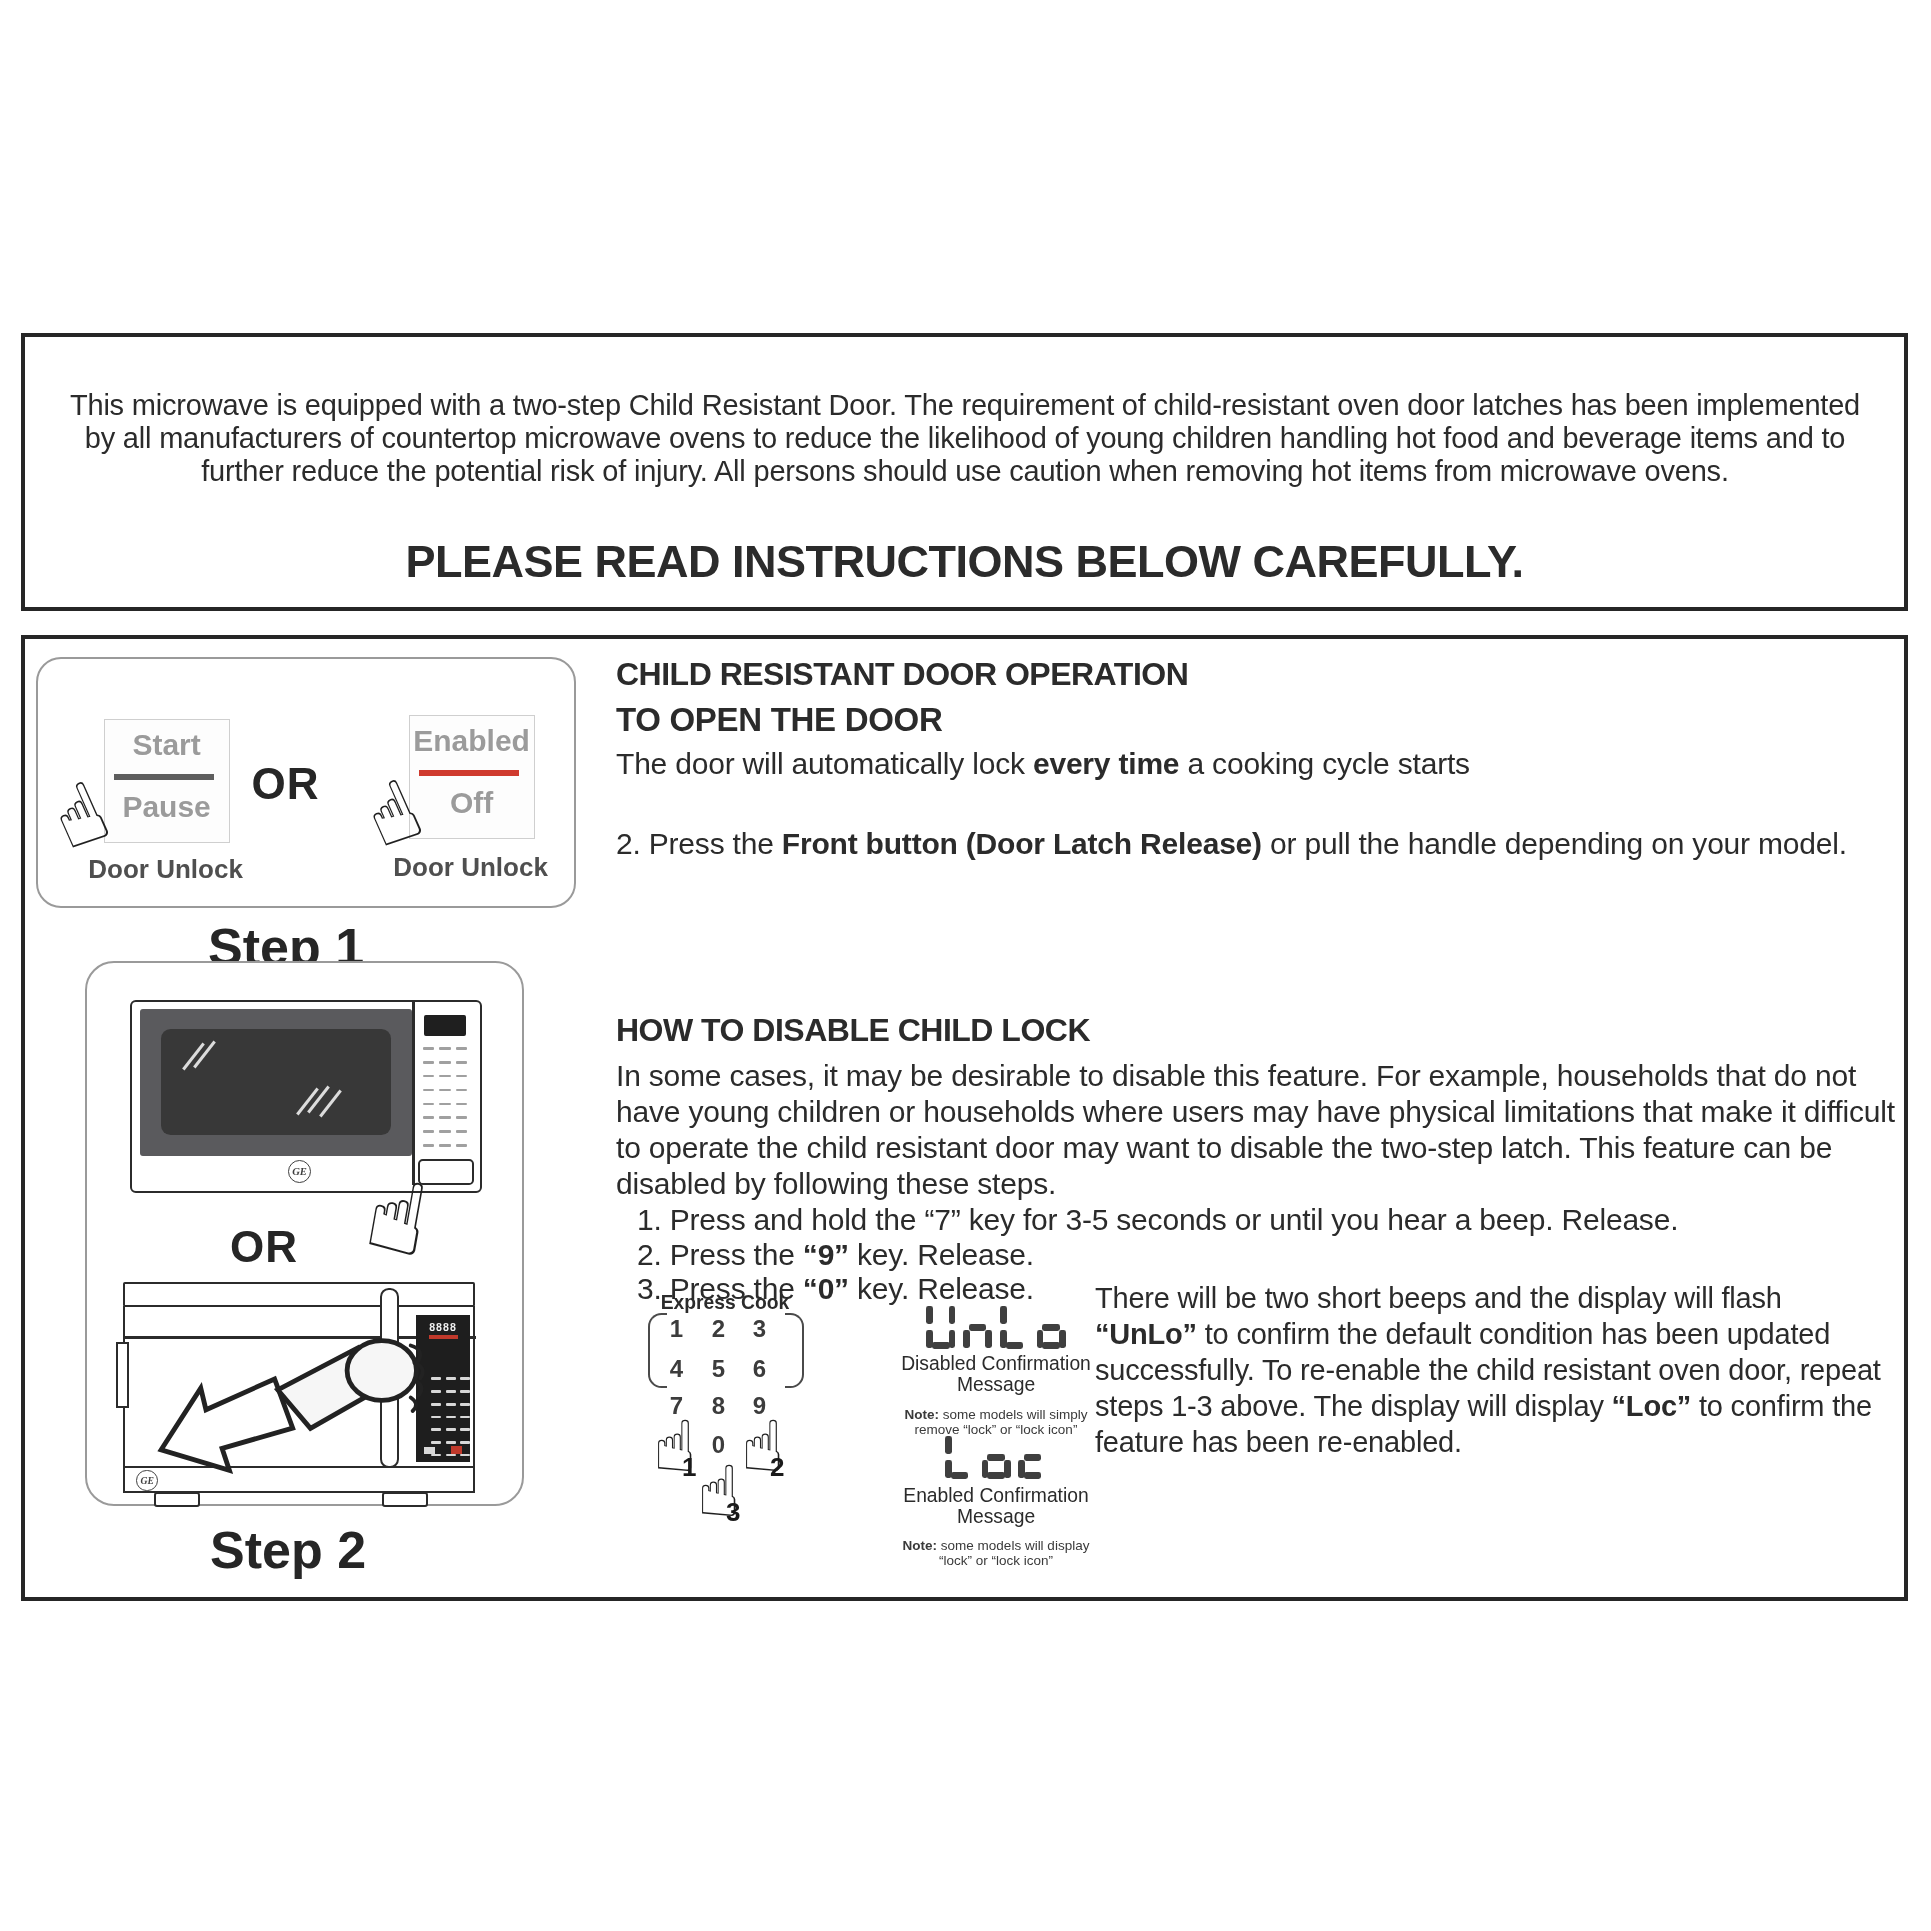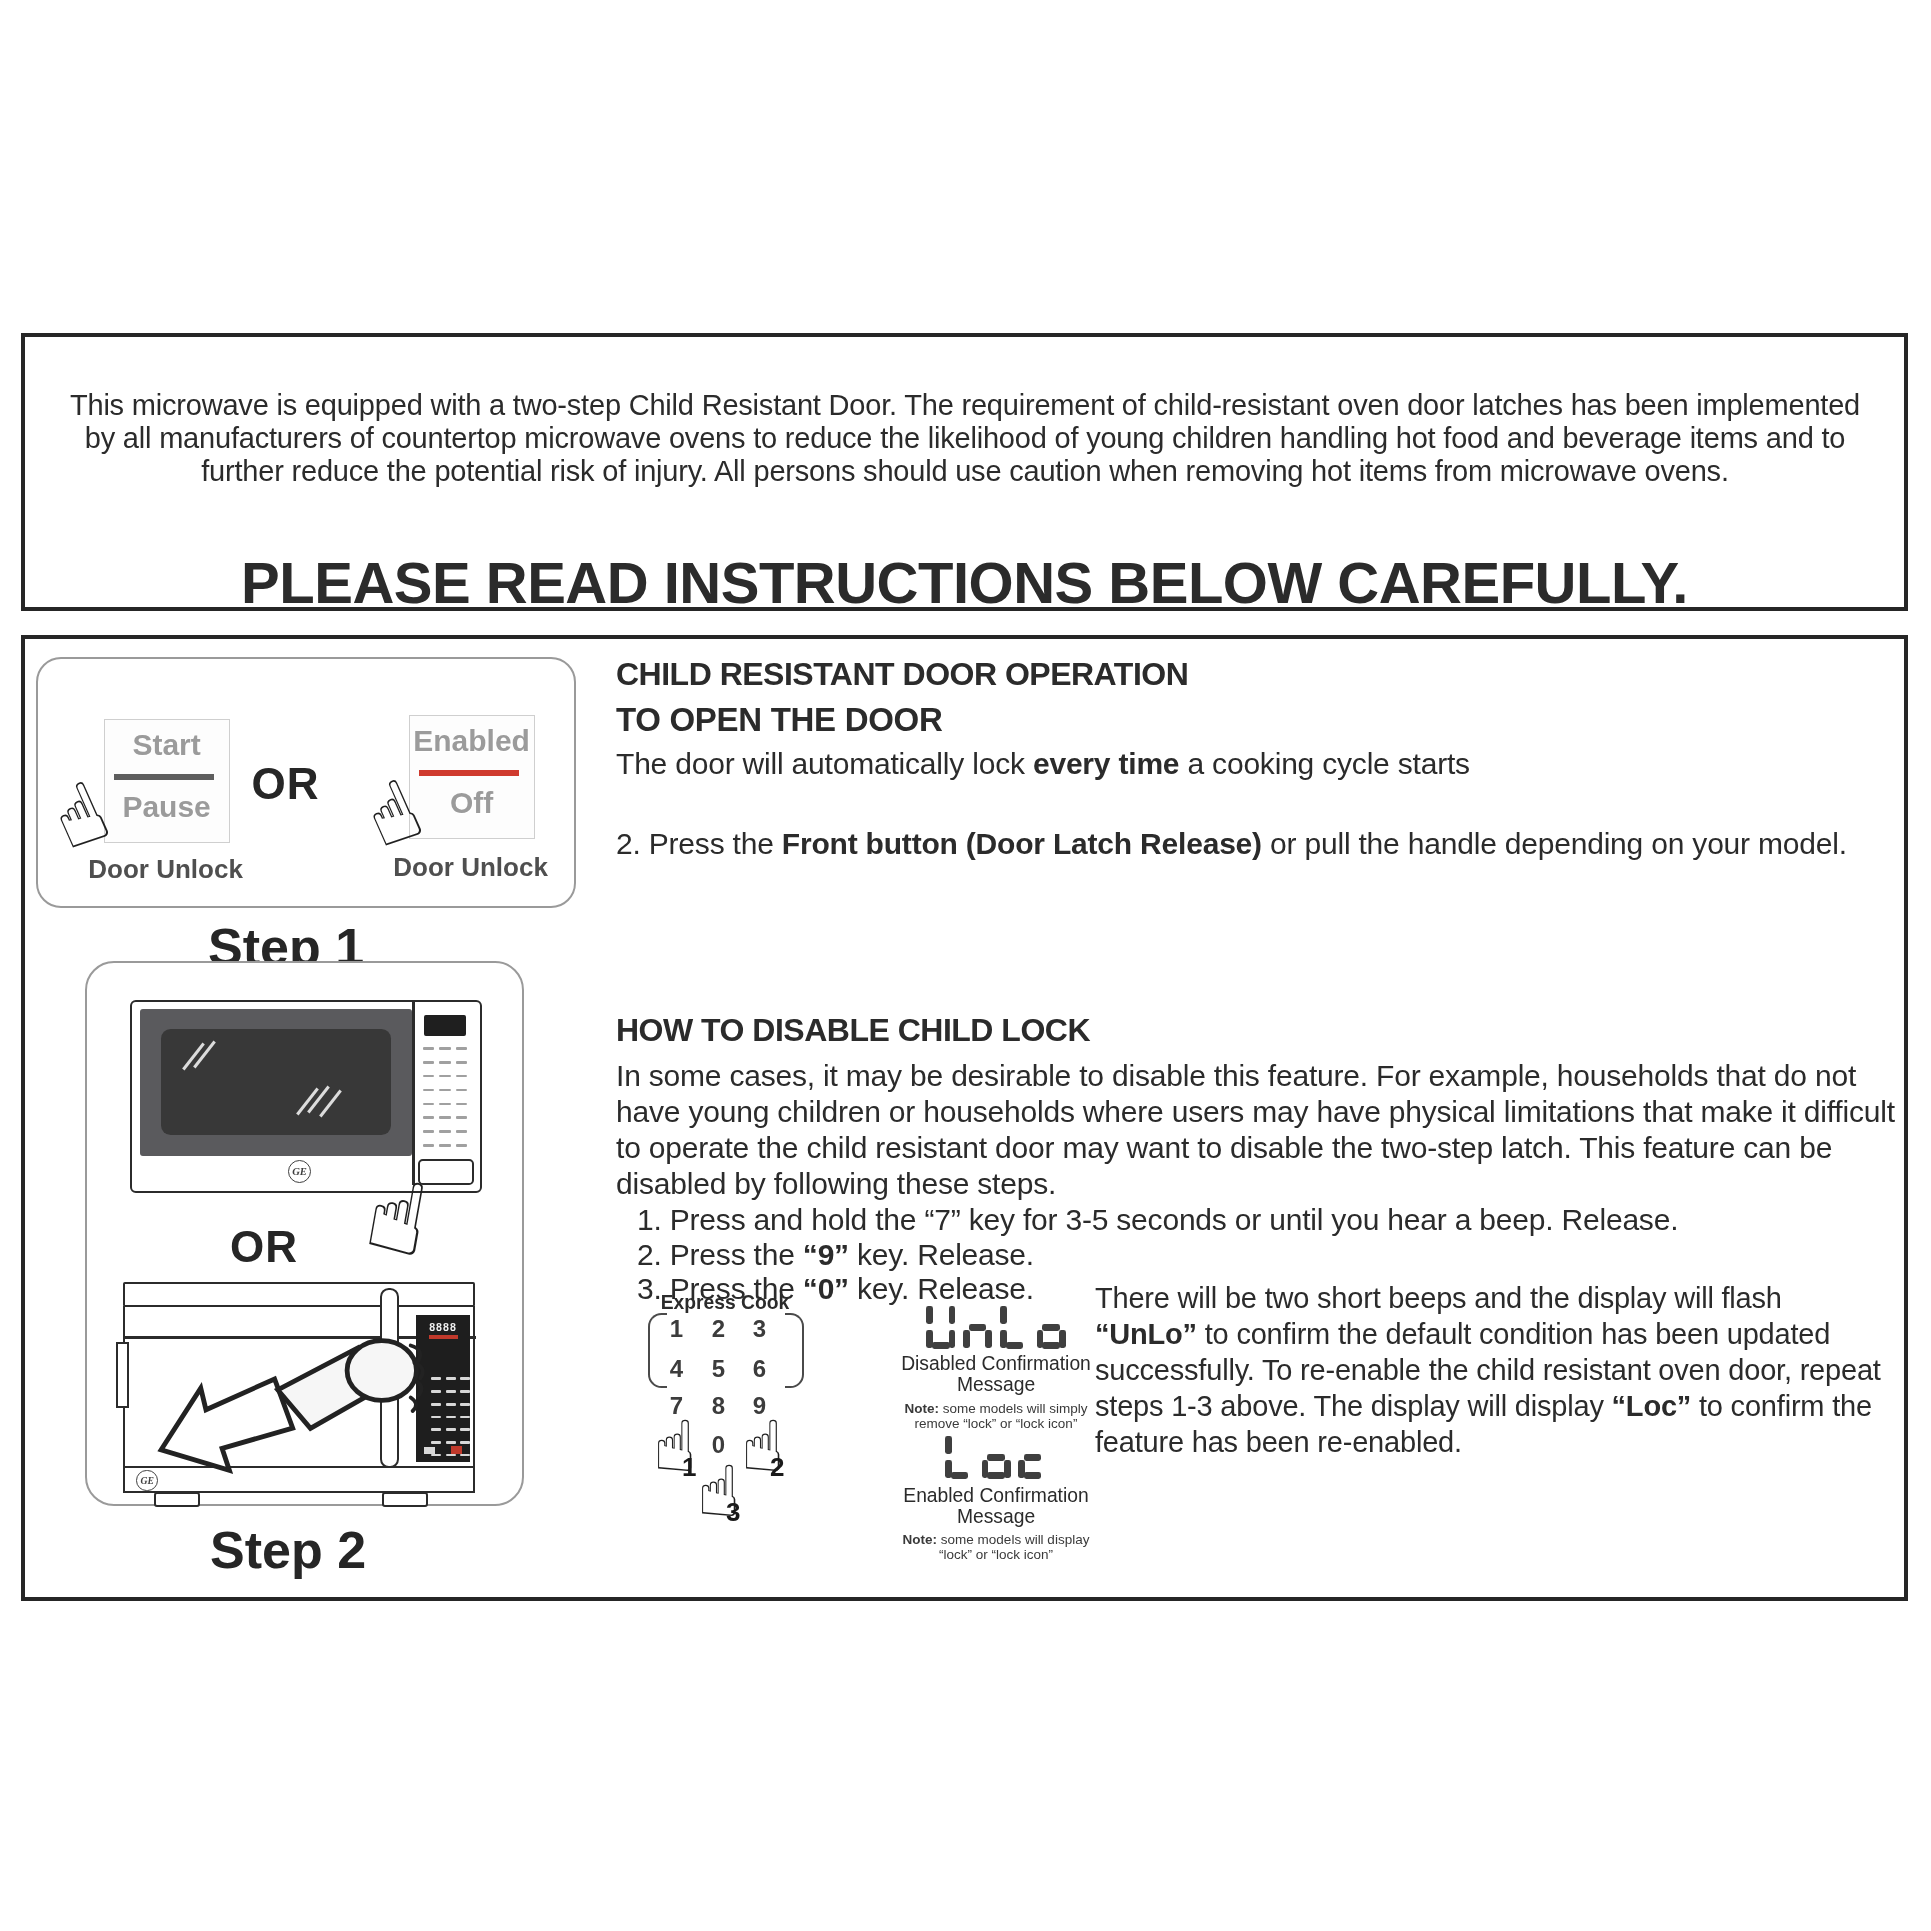--- a/index.html
+++ b/index.html
@@ -4,21 +4,21 @@
 <style>
   html,body{margin:0;padding:0;background:#fff;}
   .page{position:relative;width:1931px;height:1931px;background:#fff;overflow:hidden;
         font-family:"Liberation Sans","DejaVu Sans",sans-serif;color:#2b2b2b;}
   
   .top-box{position:absolute;left:21px;top:333px;width:1879px;height:270px;
            border:4.8px solid #262626;background:#fff;}
   .notice-par{position:absolute;left:42px;top:23px;width:1796px;font-size:29px;line-height:33px;
               text-align:center;letter-spacing:-0.2px;}
   .warn{position:absolute;left:0;width:100%;text-align:center;font-weight:bold;
-        font-size:58px;letter-spacing:-0.5px;white-space:nowrap;}
+        font-size:45px;letter-spacing:-0.5px;white-space:nowrap;}
   .warn1{top:154px;} .warn2{top:210px;}
   
   .main-box{position:absolute;left:21px;top:635px;width:1879px;height:958px;
             border:4.8px solid #262626;background:#fff;}
   
   .s1panel{position:absolute;left:10.6px;top:18.3px;width:536px;height:247px;
            border:2.9px solid #9a9a9a;border-radius:25px;background:#fff;}
   .kbtn{position:absolute;width:124px;height:122px;background:#fdfdfd;border:1.9px solid #cfcfcf;
         text-align:center;font-weight:bold;font-size:30px;color:#9b9b9b;
         text-shadow:1px 1px 0 #fff;}
@@ -109,21 +109,21 @@
   .ekh1{left:628px;top:772px;} .ekh2{left:716px;top:772px;} .ekh3{left:672px;top:817px;}
   
   .conf{position:absolute;left:826px;width:290px;text-align:center;}
   .segrow{display:inline-block;}
   .segcell{position:relative;display:inline-block;width:29px;height:44px;margin:0 3.9px;}
   .sg{position:absolute;background:#3f3f3f;border-radius:2.4px;}
   .sgB{right:0;top:1px;width:6.8px;height:18.3px;} .sgC{right:0;bottom:1px;width:6.8px;height:18.3px;}
   .sgF{left:0;top:1px;width:6.8px;height:18.3px;}  .sgE{left:0;bottom:1px;width:6.8px;height:18.3px;}
   .sgD{left:5.8px;right:5.8px;bottom:0;height:6.8px;} .sgG{left:5.8px;right:5.8px;top:19.3px;height:6.8px;}
   .conf-cap{font-size:19.3px;line-height:21px;color:#2b2b2b;}
-  .conf-note{font-size:13.5px;line-height:15.4px;color:#3a3a3a;width:222px;margin:1px auto 0 auto;}
+  .conf-note{font-size:13.5px;line-height:15.4px;color:#3a3a3a;width:222px;margin:7px auto 0 auto;}
   .c-unlo-seg{top:666px;} .c-unlo-cap{top:714px;} .c-unlo-note{top:761px;}
   .c-loc-seg{top:796px;}  .c-loc-cap{top:846px;}  .c-loc-note{top:892px;}
   .result{left:1070px;top:641px;width:794px;font-size:29px;line-height:36px;letter-spacing:-0.2px;}
   b{font-weight:bold;}
   svg{display:block;}
 </style>
 </head>
 <body>
 
 <div class="page">

